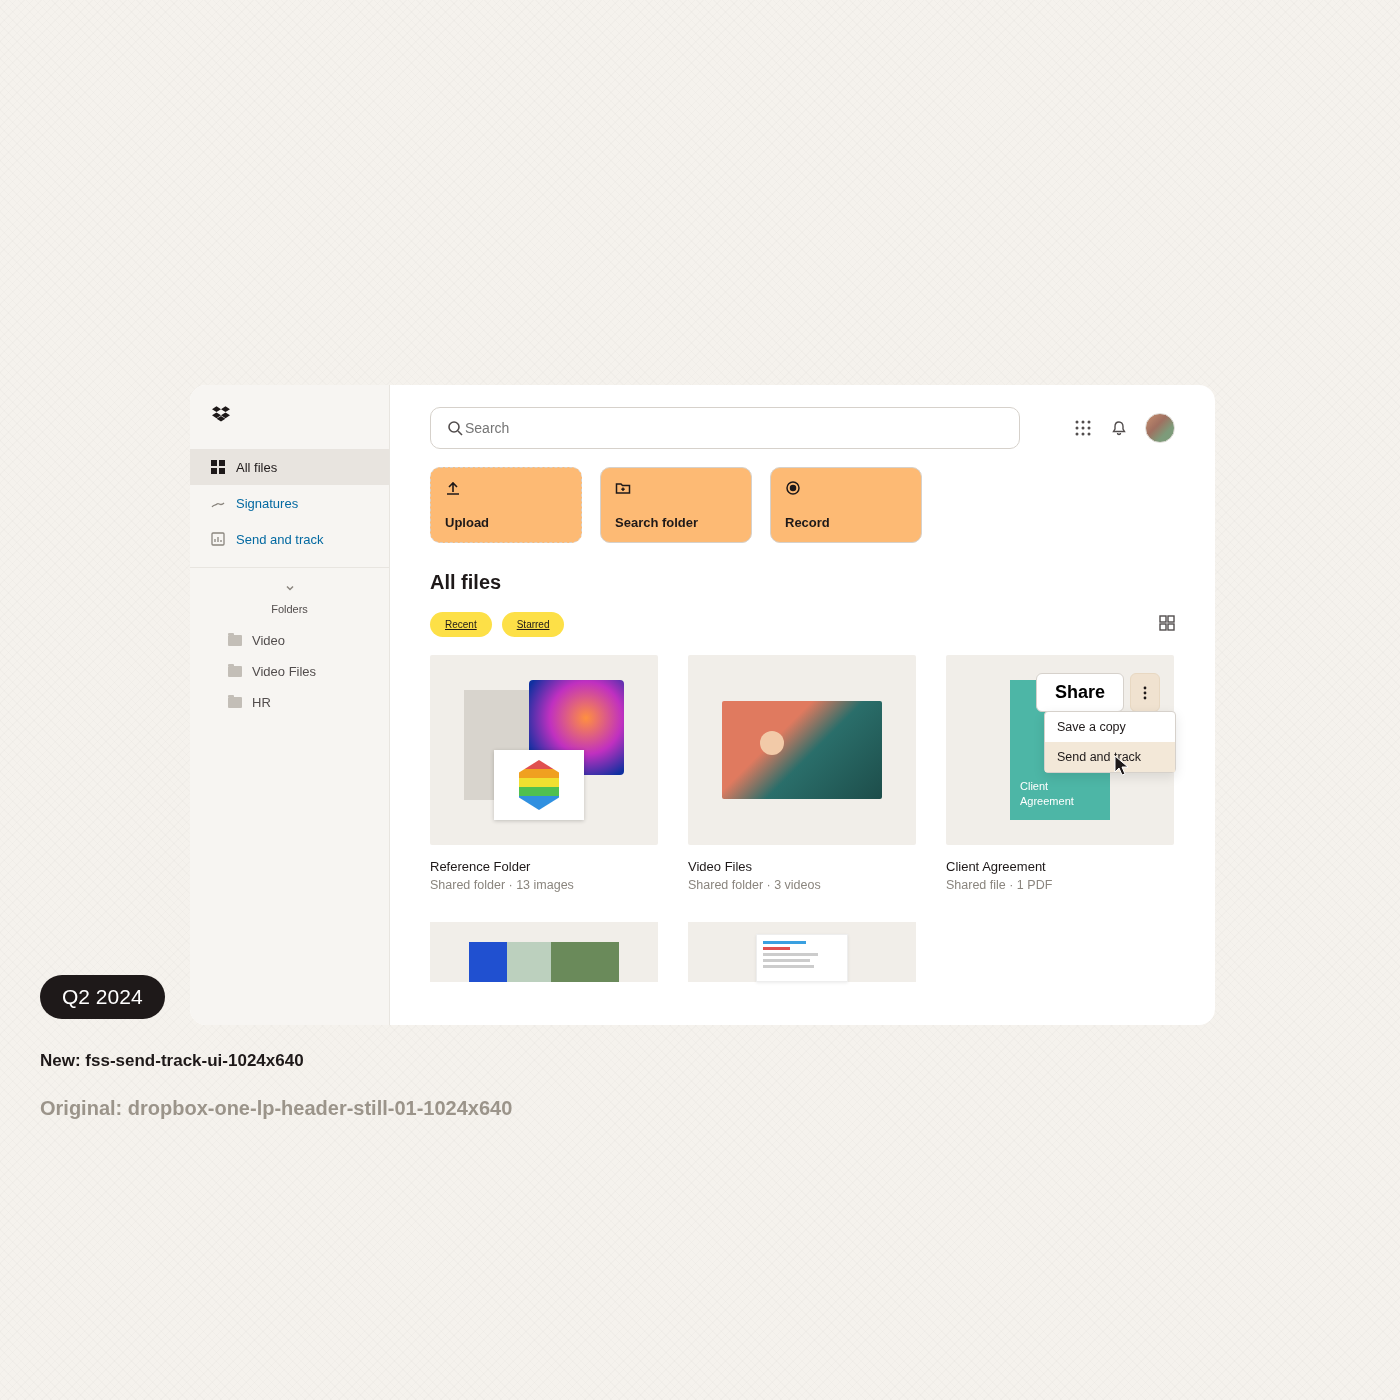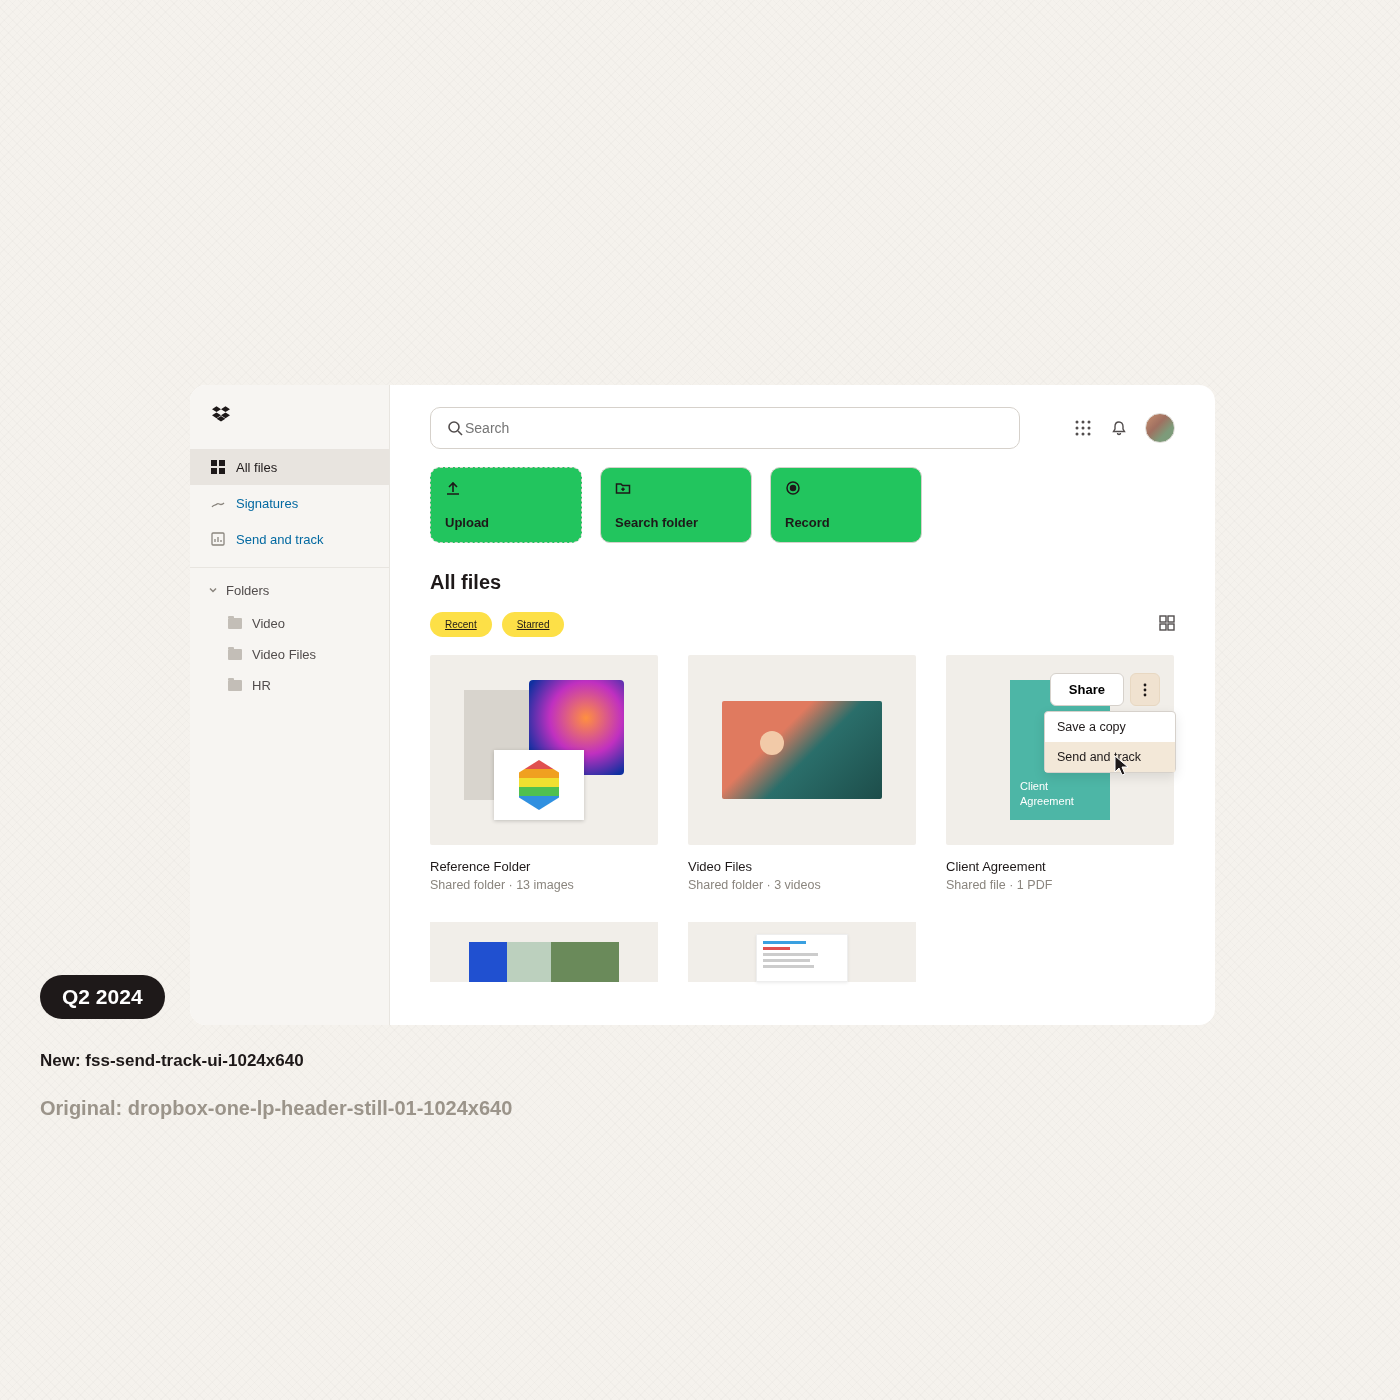--- a/index.html
+++ b/index.html
@@ -51,23 +51,24 @@
   font-weight: 500;
 }
 .nav-icon {
   width: 16px; height: 16px;
   display: inline-flex; align-items: center; justify-content: center;
 }
 .sidebar-divider { border: none; border-top: 1px solid #e8e5e0; margin: 10px 0 5px 0; }
 .folders-header {
   display: flex; align-items: center; gap: 8px;
   padding: 10px 18px;
-  font-size: 13px;
+  font-size: 11px;
   color: #524d4d;
   cursor: pointer;
+  flex-direction: column;
 }
 .folder-item {
   display: flex; align-items: center; gap: 10px;
   padding: 8px 20px 8px 38px;
   font-size: 13px;
   color: #524d4d;
   cursor: pointer;
 }
 .folder-icon {
   width: 14px; height: 11px;
@@ -121,21 +122,21 @@
   display: flex; gap: 18px;
   margin-bottom: 28px;
 }
 .action-card {
   width: 152px; height: 76px;
   border-radius: 10px;
   border: 1px solid #d6d1cb;
   padding: 12px 14px;
   display: flex; flex-direction: column; justify-content: space-between;
   cursor: pointer;
-  background: #22c55e;
+  background: #fdba74;
 }
 .action-card.primary {
   background: #1e1919;
   color: #fff;
   border-color: #1e1919;
 }
 .action-card.dashed {
   border-style: dashed;
 }
 .action-label { font-size: 13px; font-weight: 600; }
@@ -200,21 +201,21 @@
   font-size:11px;
   line-height:1.3;
 }
 .share-overlay {
   position:absolute; top:18px; right:14px;
   display:flex; gap:6px;
   z-index:5;
 }
 .share-btn {
   background:#fff; border:1px solid #d6d1cb; border-radius:6px;
-  padding:8px 18px; font-size:13px; font-weight:600;
+  padding:8px 18px; font-size:18px; font-weight:600;
   cursor:pointer;
 }
 .more-btn {
   background:#f0e2d0; border:1px solid #e8d8c2;
   border-radius:6px; width:30px; display:flex; align-items:center; justify-content:center;
   cursor:pointer;
 }
 .popover {
   position:absolute; top:56px; right:-2px;
   width:132px; background:#fff; border:1px solid #d6d1cb; border-radius:4px;
@@ -232,21 +233,21 @@
   width:18px; height:22px;
   z-index:7;
 }
 .file-title { font-size:13px; margin-top:14px; color:#1e1919; }
 .file-meta { font-size:12.5px; margin-top:4px; color:#8a857e; }
 .top-icons { display:flex; align-items:center; gap:16px; margin-left:auto; }
 .bottom-labels {
   position:absolute; left:40px; bottom:280px;
 }
 .badge {
-  background:#1e1919; color:#fff; font-weight:700;
+  background:#1e1919; color:#fff; font-weight:400;
   font-size:21px; padding:10px 22px; border-radius:26px;
   display:inline-block;
 }
 .caption-new { margin-top:32px; font-size:17px; font-weight:700; color:#1e1919; }
 .caption-orig { margin-top:26px; font-size:20px; font-weight:600; color:#9b948a; }
 .thumb-partial {
   width:228px; height:60px; background:#f1eee9; display:flex; align-items:flex-end; justify-content:center;
 }
 .partial-a { width:150px; height:40px; background:linear-gradient(90deg,#2050d0 0 25%,#bcd0be 25% 55%,#6a8a5a 55% 100%); }
 .partial-b { width:92px; height:48px; background:#fff; border:1px solid #eee; box-shadow:0 1px 3px rgba(0,0,0,0.08); padding:6px; }

